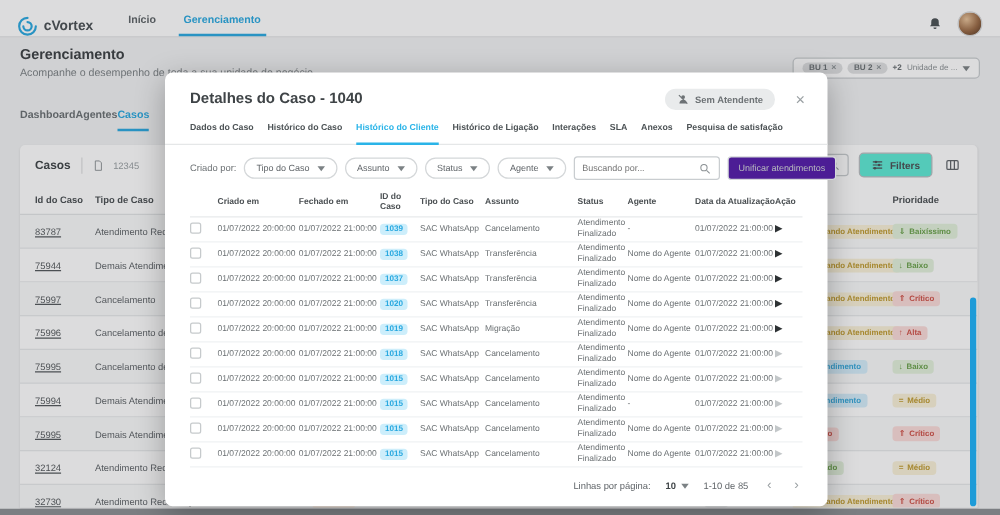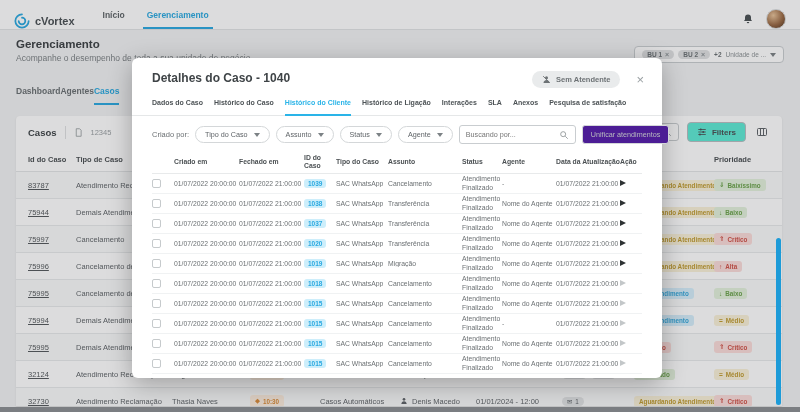--- a/index.html
+++ b/index.html
@@ -593,14 +593,24 @@
         <span><span class="idb">1015</span></span>
         <span class="cell">SAC WhatsApp</span>
         <span class="cell">Cancelamento</span>
         <span class="wrap">Atendimento Finalizado</span>
         <span class="cell">Nome do Agente</span>
         <span class="cell">01/07/2022 21:00:00</span>
         <span><i class="play grey"></i></span>
       </div>
     </div>
 
+    <div class="m-footer">
+      <span>Linhas por página:</span>
+      <span class="pp">
+          <span>10</span>
+          <i class="caret"></i>
+        </span>
+      <span>1-10 de 85</span>
+      <span class="pgbtn">‹</span>
+      <span class="pgbtn">›</span>
+    </div>
   </div>
 </div>
 
 </body></html>

